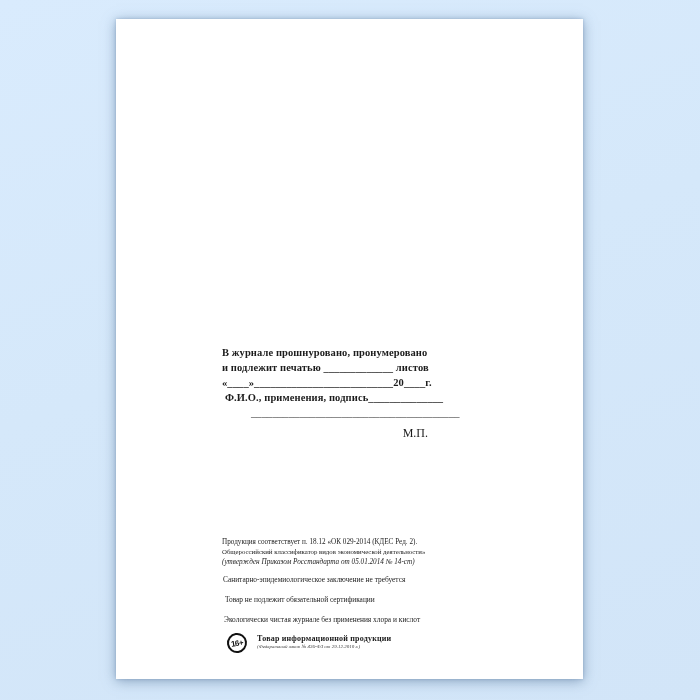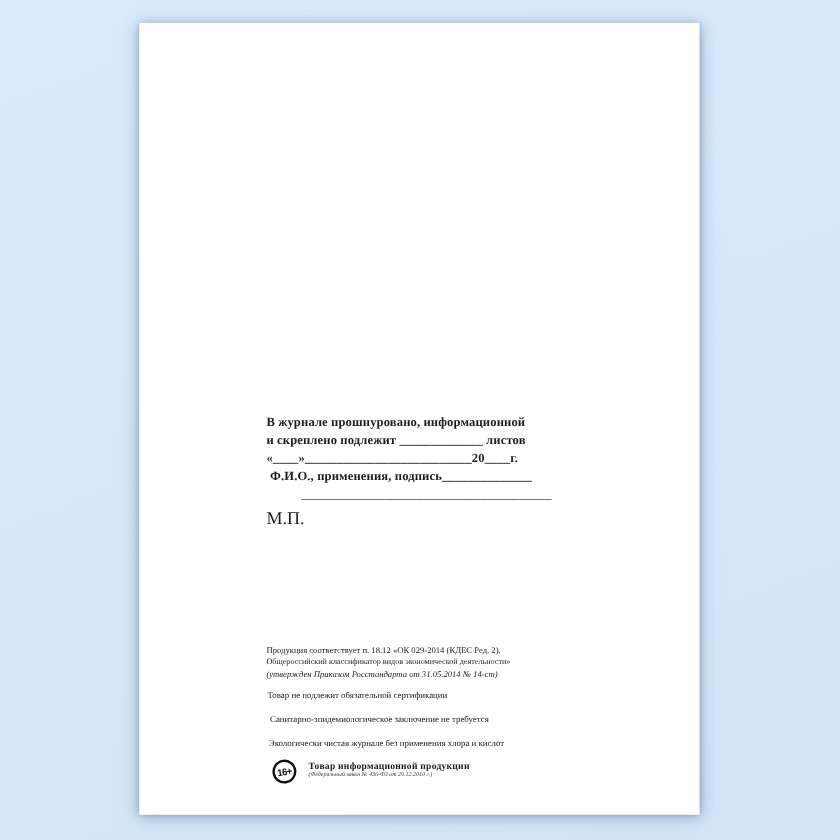--- a/index.html
+++ b/index.html
@@ -40,22 +40,22 @@
   .stitch-line5 {
     font-weight: normal;
     padding-left: 1px;
     margin-left: 28px;
   }
   .mp-line {
     position: absolute;
     left: 106px;
     top: 407px;
     width: 206px;
-    text-align: left;
-    font-size: 15px;
+    text-align: right;
+    font-size: 12px;
     line-height: 14px;
     font-weight: normal;
   }
   
   .compliance-block {
     position: absolute;
     left: 106px;
     top: 518px;
     width: 320px;
     white-space: nowrap;
@@ -118,38 +118,38 @@
     color: #3a3a3a;
     white-space: nowrap;
   }
 </style>
 </head>
 <body>
 
 <div class="page">
 
   <div class="stitch-block">
-    <div class="stitch-line1">В журнале прошнуровано, информационной</div>
-    <div class="stitch-line2">и скреплено подлежит _____________ листов</div>
+    <div class="stitch-line1">В журнале прошнуровано, пронумеровано</div>
+    <div class="stitch-line2">и подлежит печатью _____________ листов</div>
     <div class="stitch-line3">«____»__________________________20____г.</div>
     <div class="stitch-line4">Ф.И.О., применения, подпись______________</div>
     <div class="stitch-line5">_______________________________________</div>
   </div>
 
   <div class="mp-line">М.П.</div>
 
   <div class="compliance-block">
     <div class="compliance-l1">Продукция соответствует п. 18.12 «ОК 029-2014 (КДЕС Ред. 2).</div>
     <div class="compliance-l2">Общероссийский классификатор видов экономической деятельности»</div>
-    <div class="compliance-l3">(утвержден Приказом Росстандарта от 31.05.2014 № 14-ст)</div>
+    <div class="compliance-l3">(утвержден Приказом Росстандарта от 05.01.2014 № 14-ст)</div>
   </div>
 
   <div class="cert-block">
+    <div class="cert-line">Санитарно-эпидемиологическое заключение не требуется</div>
     <div class="cert-line">Товар не подлежит обязательной сертификации</div>
-    <div class="cert-line">Санитарно-эпидемиологическое заключение не требуется</div>
     <div class="cert-line">Экологически чистая журнале без применения хлора и кислот</div>
   </div>
 
   <div class="age-row">
     <div class="age-badge">16+</div>
     <div class="age-text-col">
       <div class="age-title">Товар информационной продукции</div>
       <div class="age-law">(Федеральный закон № 436-ФЗ от 29.12.2010 г.)</div>
     </div>
   </div>

